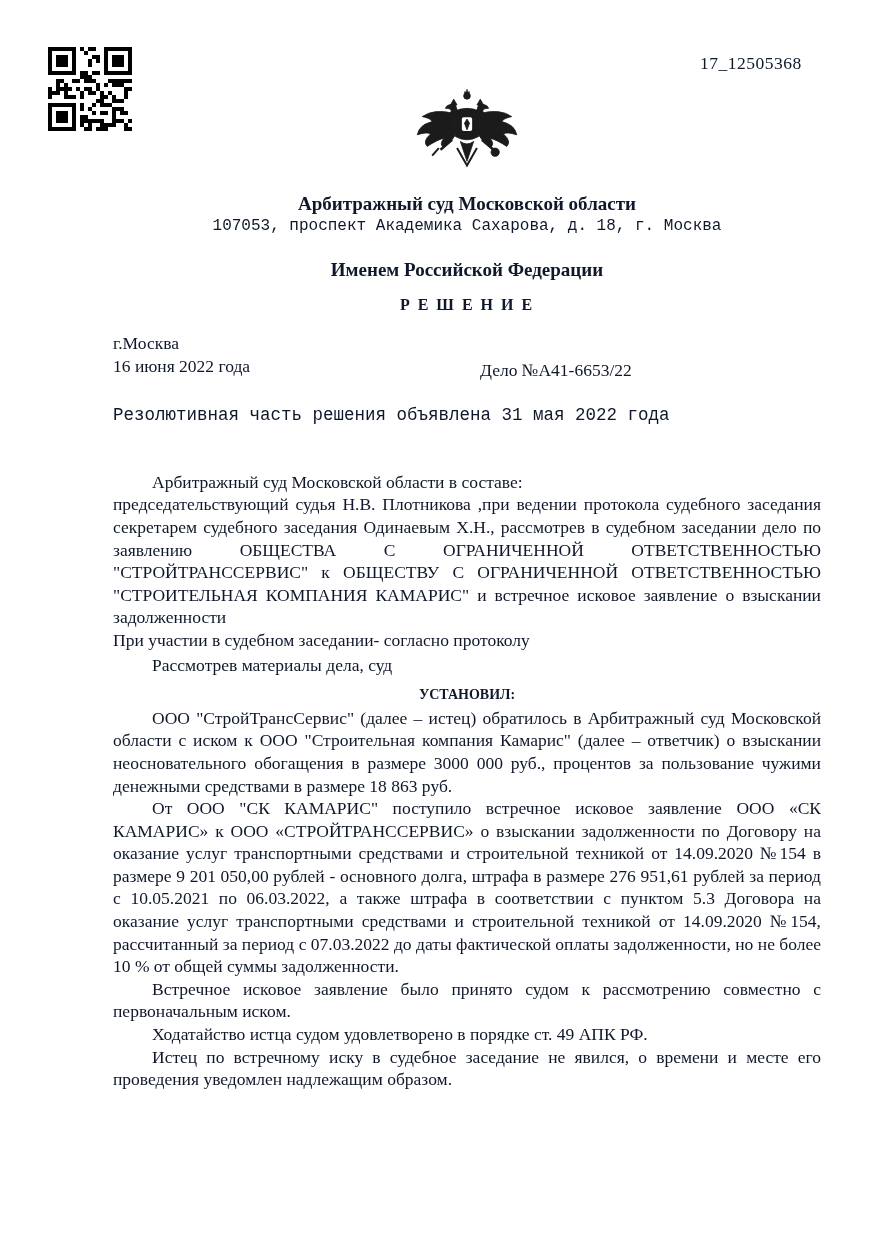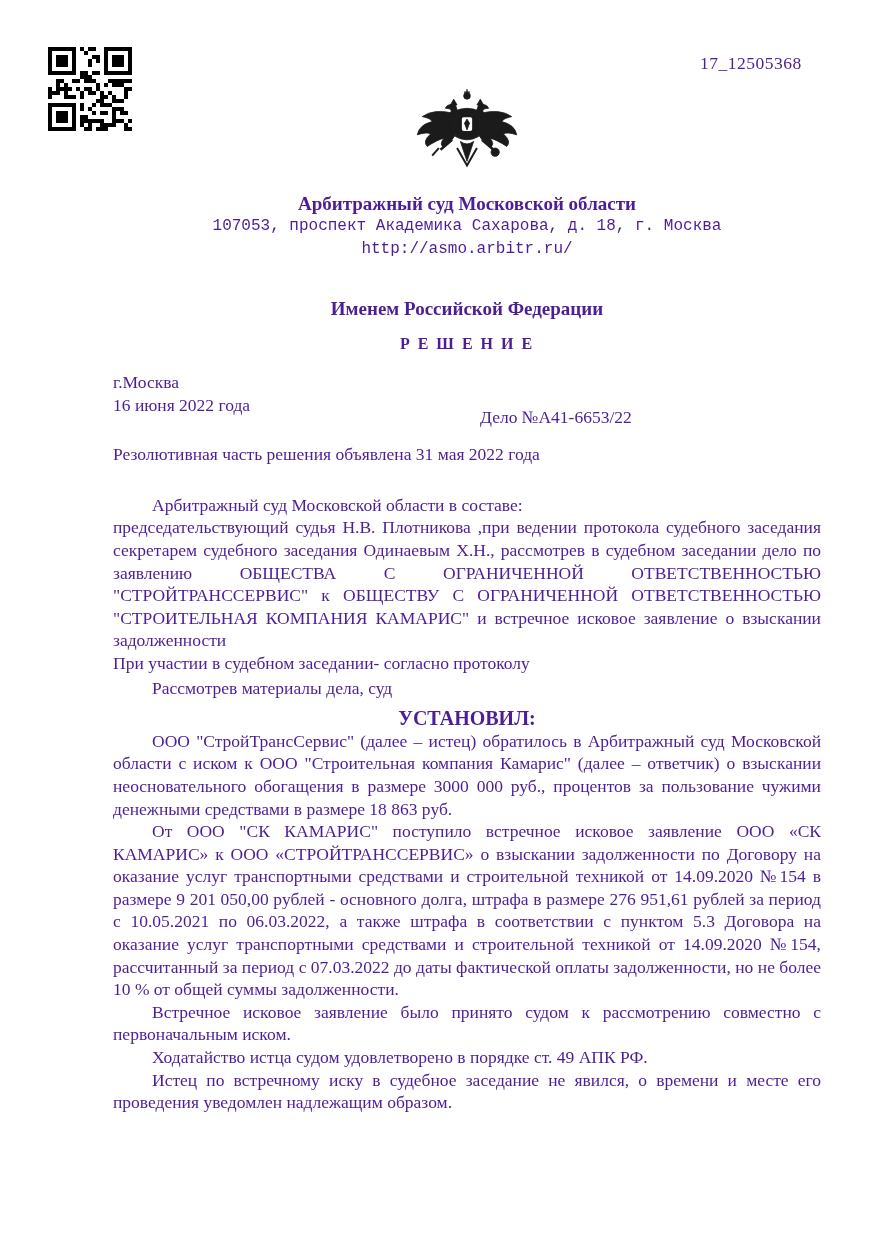--- a/index.html
+++ b/index.html
@@ -1,40 +1,40 @@
 <!DOCTYPE html>
 <html><head>
 <meta charset="utf-8">
 <style>
   * { margin:0; padding:0; box-sizing:border-box; }
   html,body { background:#e8e8e8; }
   body { font-family:"Liberation Serif", serif; }
   .page {
     position:relative; width:877px; height:1240px;
-    background:#ffffff; color:#4c1d95; margin:0 auto; overflow:hidden;
+    background:#ffffff; color:#0f172a; margin:0 auto; overflow:hidden;
   }
   .qr { position:absolute; left:48px; top:47px; width:84px; height:84px; }
   .docnum { position:absolute; left:700px; top:53px; font-size:17.5px; letter-spacing:0.5px; }
   .content { position:absolute; left:113px; top:0; width:708px; font-size:17.5px; line-height:22.6px; }
   .emblem { display:block; margin:88px auto 4px auto; }
   .center { text-align:center; }
   .bold { font-weight:bold;margin-top:12px; }
   .court-name { font-size:19px; line-height:23px; }
   .addr { font-size:16px; line-height:23px;font-family:Liberation Mono, monospace; }
-  .in-name { font-size:19px; line-height:23px; margin-top:36px; }
+  .in-name { font-size:19px; line-height:23px; margin-top:20px; }
   .decision { font-size:16px; line-height:23px; letter-spacing:2px; }
   .city { margin-top:16px; }
   .dateline { position:relative; }
-  .case-num { position:absolute; left:367px; top:12px; }
-  .resolutive { margin-top:27px; }
-  .composition { margin-top:28px; text-indent:39px; }
+  .case-num { position:absolute; left:367px; top:4px; }
+  .resolutive { margin-top:27px;font-family:Liberation Mono, monospace; }
+  .composition { margin-top:44px; text-indent:39px; }
   .para-just { text-align:justify; }
   .participants { }
   .reviewed { margin-top:2px; text-indent:39px; }
-  .ustanovil { margin-top:8px; font-size:20px; }
+  .ustanovil { margin-top:8px; font-size:14px; }
   .body-para { text-align:justify; text-indent:39px; }
 </style>
 </head>
 <body>
 
 <div class="page">
 
   <svg class="qr" id="qr" viewBox="0 0 84 84">
       <rect x="32" y="0" width="4" height="4" fill="#000"></rect>
       <rect x="40" y="0" width="4" height="4" fill="#000"></rect>
@@ -181,21 +181,20 @@
         <path d="M36 72 l-8 9" stroke-width="2.4" fill="none"></path>
         <path d="M62 64 L70 88 L78 64 Q70 70 62 64 Z"></path>
         <path d="M58 72 L70 93 L82 72" fill="none" stroke-width="2.4"></path>
         <rect x="63" y="34" width="14" height="18" rx="3" fill="#ffffff" stroke-width="1.5"></rect>
         <path d="M70 37 l3 5 l-3 8 l-3 -8 z"></path>
       </g>
     </svg>
 
     <div class="center bold court-name">Арбитражный суд Московской области</div>
     <div class="center addr">107053, проспект Академика Сахарова, д. 18, г. Москва</div>
-    <div class="center addr">http://asmo.arbitr.ru/</div>
 
     <div class="center bold in-name">Именем Российской Федерации</div>
     <div class="center bold decision">Р Е Ш Е Н И Е</div>
 
     <div class="city">г.Москва</div>
     <div class="dateline">
       <span>16 июня 2022 года</span>
       <span class="case-num">Дело №А41-6653/22</span>
     </div>
 

